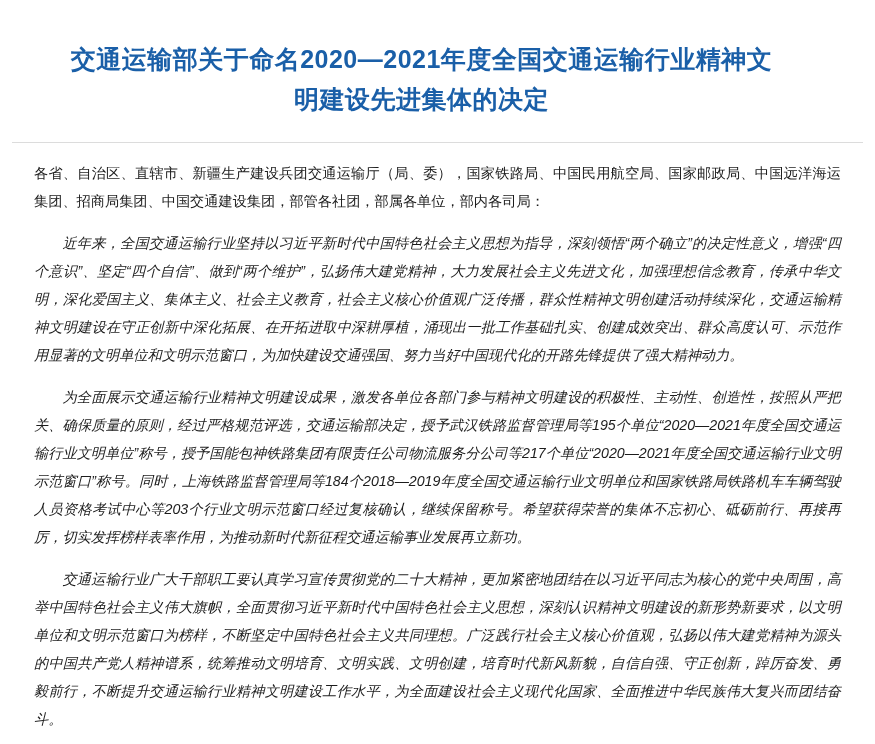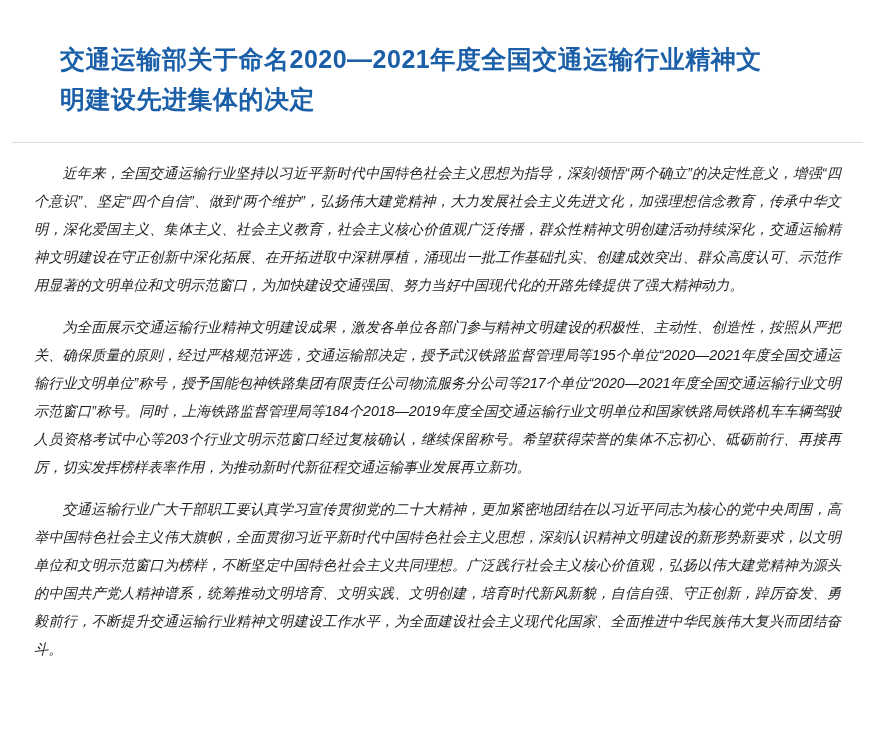--- a/index.html
+++ b/index.html
@@ -16,21 +16,21 @@
   }
   .page {
     width: 875px;
     height: 744px;
     box-sizing: border-box;
     position: relative;
     background: #ffffff;
   }
   .doc-title {
     padding: 22px 92px 6px 60px;
-    text-align: left;
+    text-align: center;
     font-size: 25px;
     line-height: 40px;
     font-weight: bold;
     color: #1a5fa8;
     letter-spacing: 0.5px;
   }
   .fontsize-bar {
     text-align: right;
     padding: 10px 30px 10px 0;
     font-size: 13.5px;
@@ -71,19 +71,20 @@
 <body>
 
 <div class="page">
 
   <h1 class="doc-title">交通运输部关于命名2020—2021年度全国交通运输行业精神文明建设先进集体的决定</h1>
 
 
   <div class="divider"></div>
 
   <div class="content">
+    <p class="p-noindent">各省、自治区、直辖市、新疆生产建设兵团交通运输厅（局、委），国家铁路局、中国民用航空局、国家邮政局、中国远洋海运集团、招商局集团、中国交通建设集团，部管各社团，部属各单位，部内各司局：</p>
     <p class="p-indent">近年来，全国交通运输行业坚持以习近平新时代中国特色社会主义思想为指导，深刻领悟“两个确立”的决定性意义，增强“四个意识”、坚定“四个自信”、做到“两个维护”，弘扬伟大建党精神，大力发展社会主义先进文化，加强理想信念教育，传承中华文明，深化爱国主义、集体主义、社会主义教育，社会主义核心价值观广泛传播，群众性精神文明创建活动持续深化，交通运输精神文明建设在守正创新中深化拓展、在开拓进取中深耕厚植，涌现出一批工作基础扎实、创建成效突出、群众高度认可、示范作用显著的文明单位和文明示范窗口，为加快建设交通强国、努力当好中国现代化的开路先锋提供了强大精神动力。</p>
     <p class="p-indent">为全面展示交通运输行业精神文明建设成果，激发各单位各部门参与精神文明建设的积极性、主动性、创造性，按照从严把关、确保质量的原则，经过严格规范评选，交通运输部决定，授予武汉铁路监督管理局等195个单位“2020—2021年度全国交通运输行业文明单位”称号，授予国能包神铁路集团有限责任公司物流服务分公司等217个单位“2020—2021年度全国交通运输行业文明示范窗口”称号。同时，上海铁路监督管理局等184个2018—2019年度全国交通运输行业文明单位和国家铁路局铁路机车车辆驾驶人员资格考试中心等203个行业文明示范窗口经过复核确认，继续保留称号。希望获得荣誉的集体不忘初心、砥砺前行、再接再厉，切实发挥榜样表率作用，为推动新时代新征程交通运输事业发展再立新功。</p>
     <p class="p-indent">交通运输行业广大干部职工要认真学习宣传贯彻党的二十大精神，更加紧密地团结在以习近平同志为核心的党中央周围，高举中国特色社会主义伟大旗帜，全面贯彻习近平新时代中国特色社会主义思想，深刻认识精神文明建设的新形势新要求，以文明单位和文明示范窗口为榜样，不断坚定中国特色社会主义共同理想。广泛践行社会主义核心价值观，弘扬以伟大建党精神为源头的中国共产党人精神谱系，统筹推动文明培育、文明实践、文明创建，培育时代新风新貌，自信自强、守正创新，踔厉奋发、勇毅前行，不断提升交通运输行业精神文明建设工作水平，为全面建设社会主义现代化国家、全面推进中华民族伟大复兴而团结奋斗。</p>
 
   </div>
 
 </div>
 
 </body></html>

